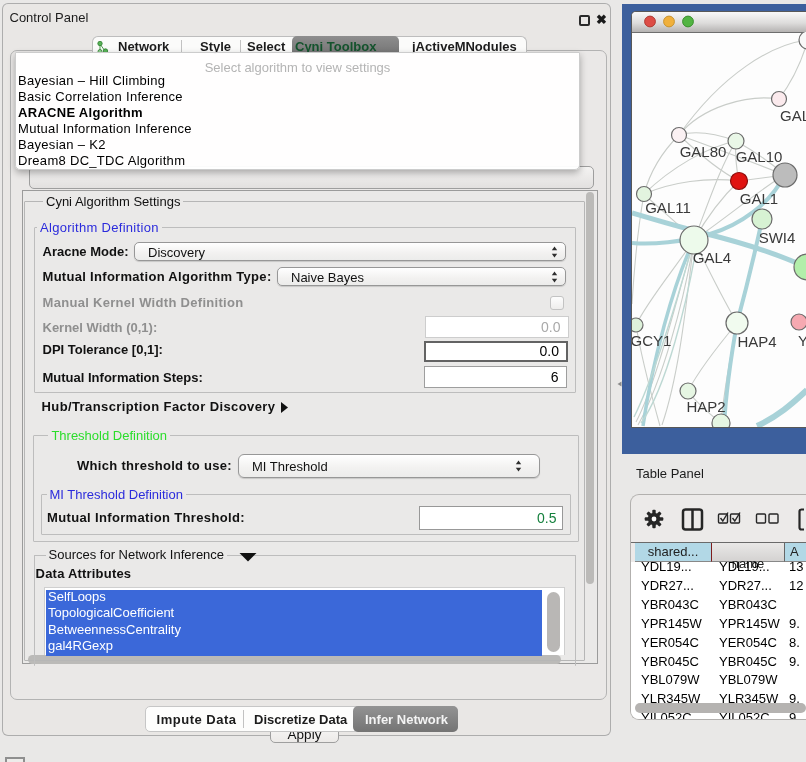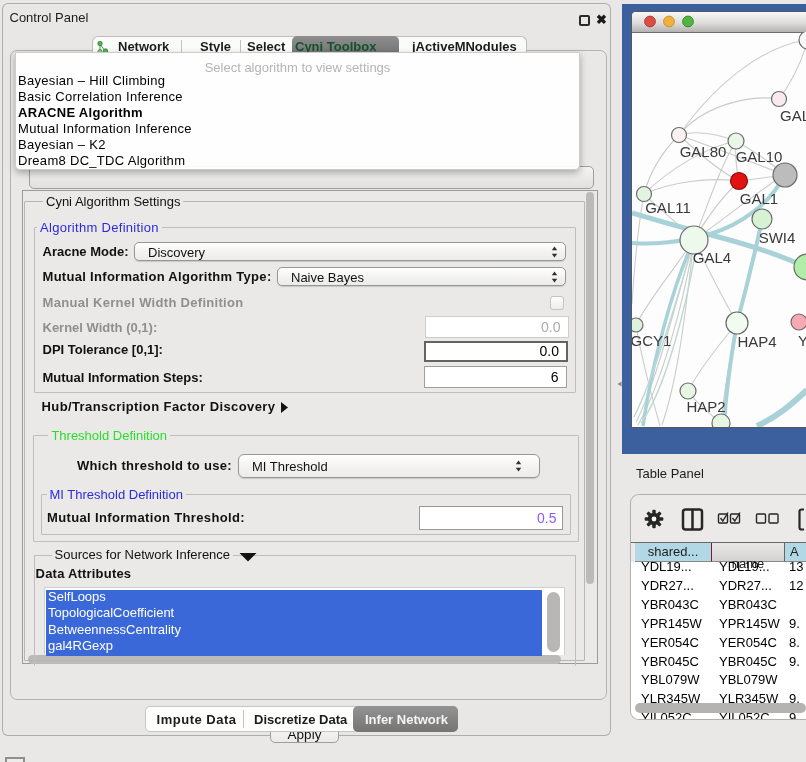--- a/index.html
+++ b/index.html
@@ -109,25 +109,25 @@
     <svg class="spin" style="right:17px;" viewBox="0 0 7 12">
         <path d="M3.5 0.5 L6.2 4.2 L0.8 4.2 Z" fill="#2e2e2e"></path>
         <path d="M3.5 11.5 L6.2 7.8 L0.8 7.8 Z" fill="#2e2e2e"></path>
       </svg>
   </div>
 
   <div class="gbox" style="left:38px;top:490px;width:528px;height:39px;border-color:#bdbdbd;"></div>
   <div class="gtitle" style="left:43.5px;top:482.5px;color:#2b2bdc;">MI Threshold Definition</div>
   <div class="abs b13" style="left:44px;top:505.5px;letter-spacing:0.35px;">Mutual Information Threshold:</div>
   <div class="inp" style="left:415.5px;top:502px;width:142px;height:22px;border:1px solid #989898;">
-      <span class="v" style="color:#8b5cf6;right:5px;">0.5</span>
+      <span class="v" style="color:#15803d;right:5px;">0.5</span>
     </div>
 
   <div class="gbox" style="left:31px;top:550.5px;width:540px;height:110px;border-color:#bdbdbd;border-bottom:none;"></div>
-  <div class="gtitle" style="left:42.5px;top:542.5px;color:#111;margin-left:6px;">Sources for Network Inference</div>
+  <div class="gtitle" style="left:42.5px;top:542.5px;color:#111;">Sources for Network Inference</div>
   <div class="abs" style="left:235px;top:544.5px;"><svg width="20" height="12">
         <path d="M1.5 2 L18.5 2 L10 10.5 Z" fill="#111"></path>
       </svg></div>
   <div class="abs b13" style="left:32.6px;top:561.5px;letter-spacing:0.2px;">Data Attributes</div>
 
   <div class="abs" style="left:41px;top:582.5px;width:519px;height:67px;background:#fff;border:1px solid #cfcfcf;border-bottom:none;"></div>
   <div class="abs" style="left:42.5px;top:585.5px;width:496px;height:66px;background:#3b68d9;"></div>
   <div class="abs" style="left:45px;top:584.7px;font-size:13px;color:#fff;line-height:16.5px;">SelfLoops<br>TopologicalCoefficient<br>BetweennessCentrality<br>gal4RGexp</div>
   <div class="abs" style="left:543.5px;top:588px;width:13px;height:59.5px;background:#b9b7b5;border-radius:6.5px;"></div>
 

